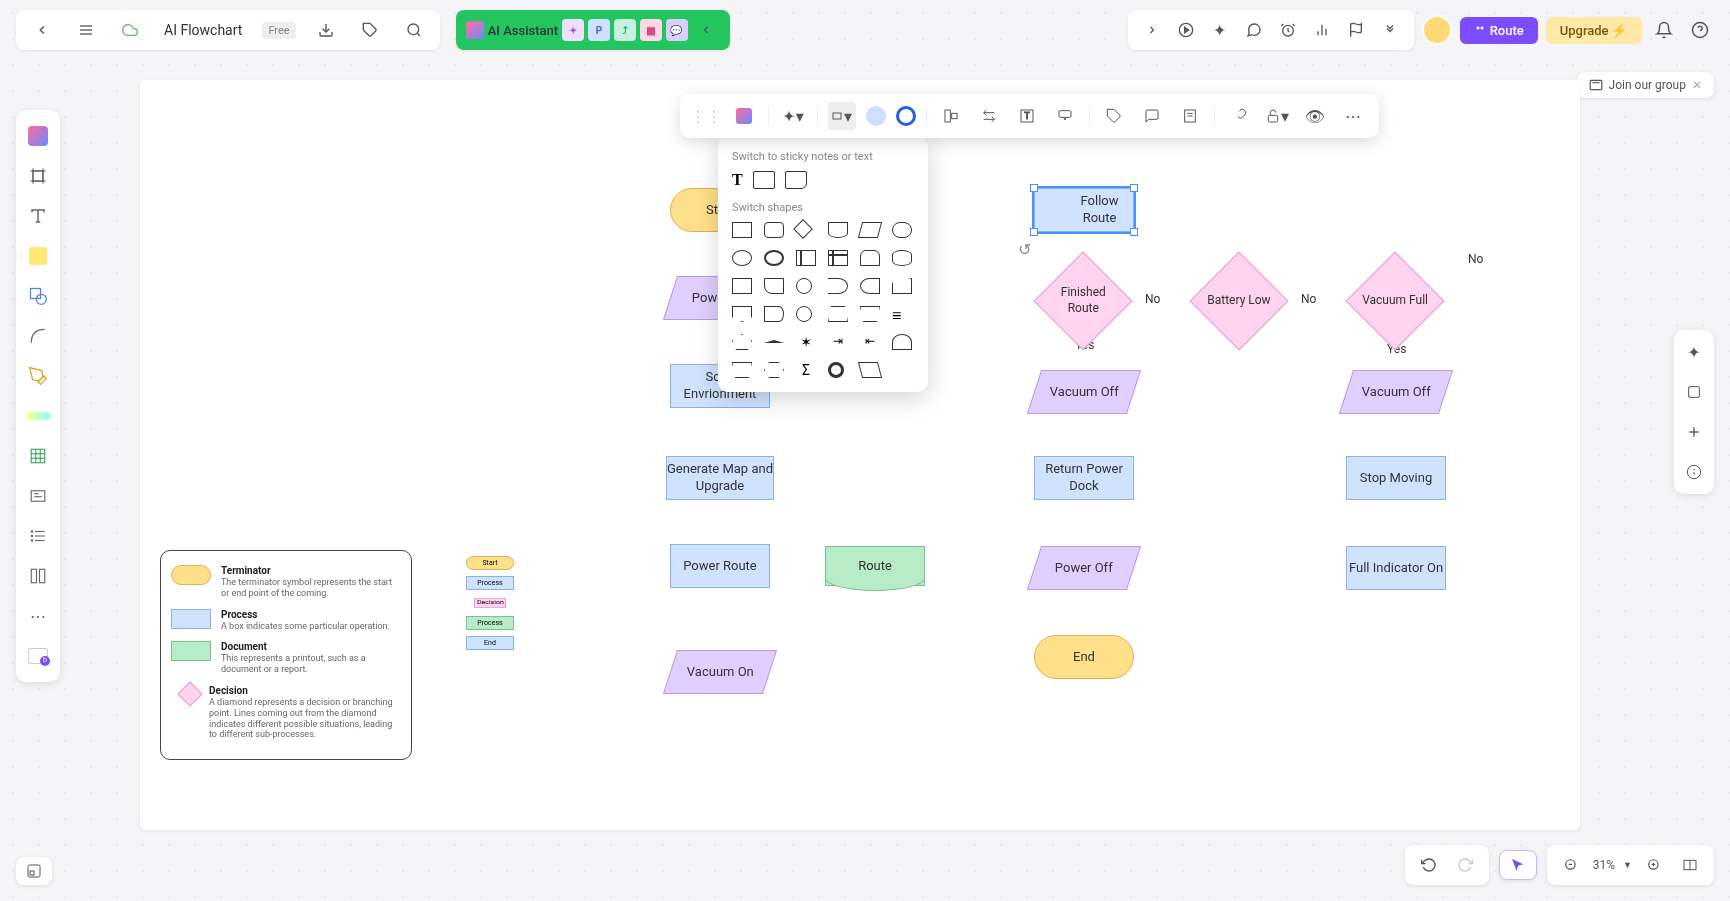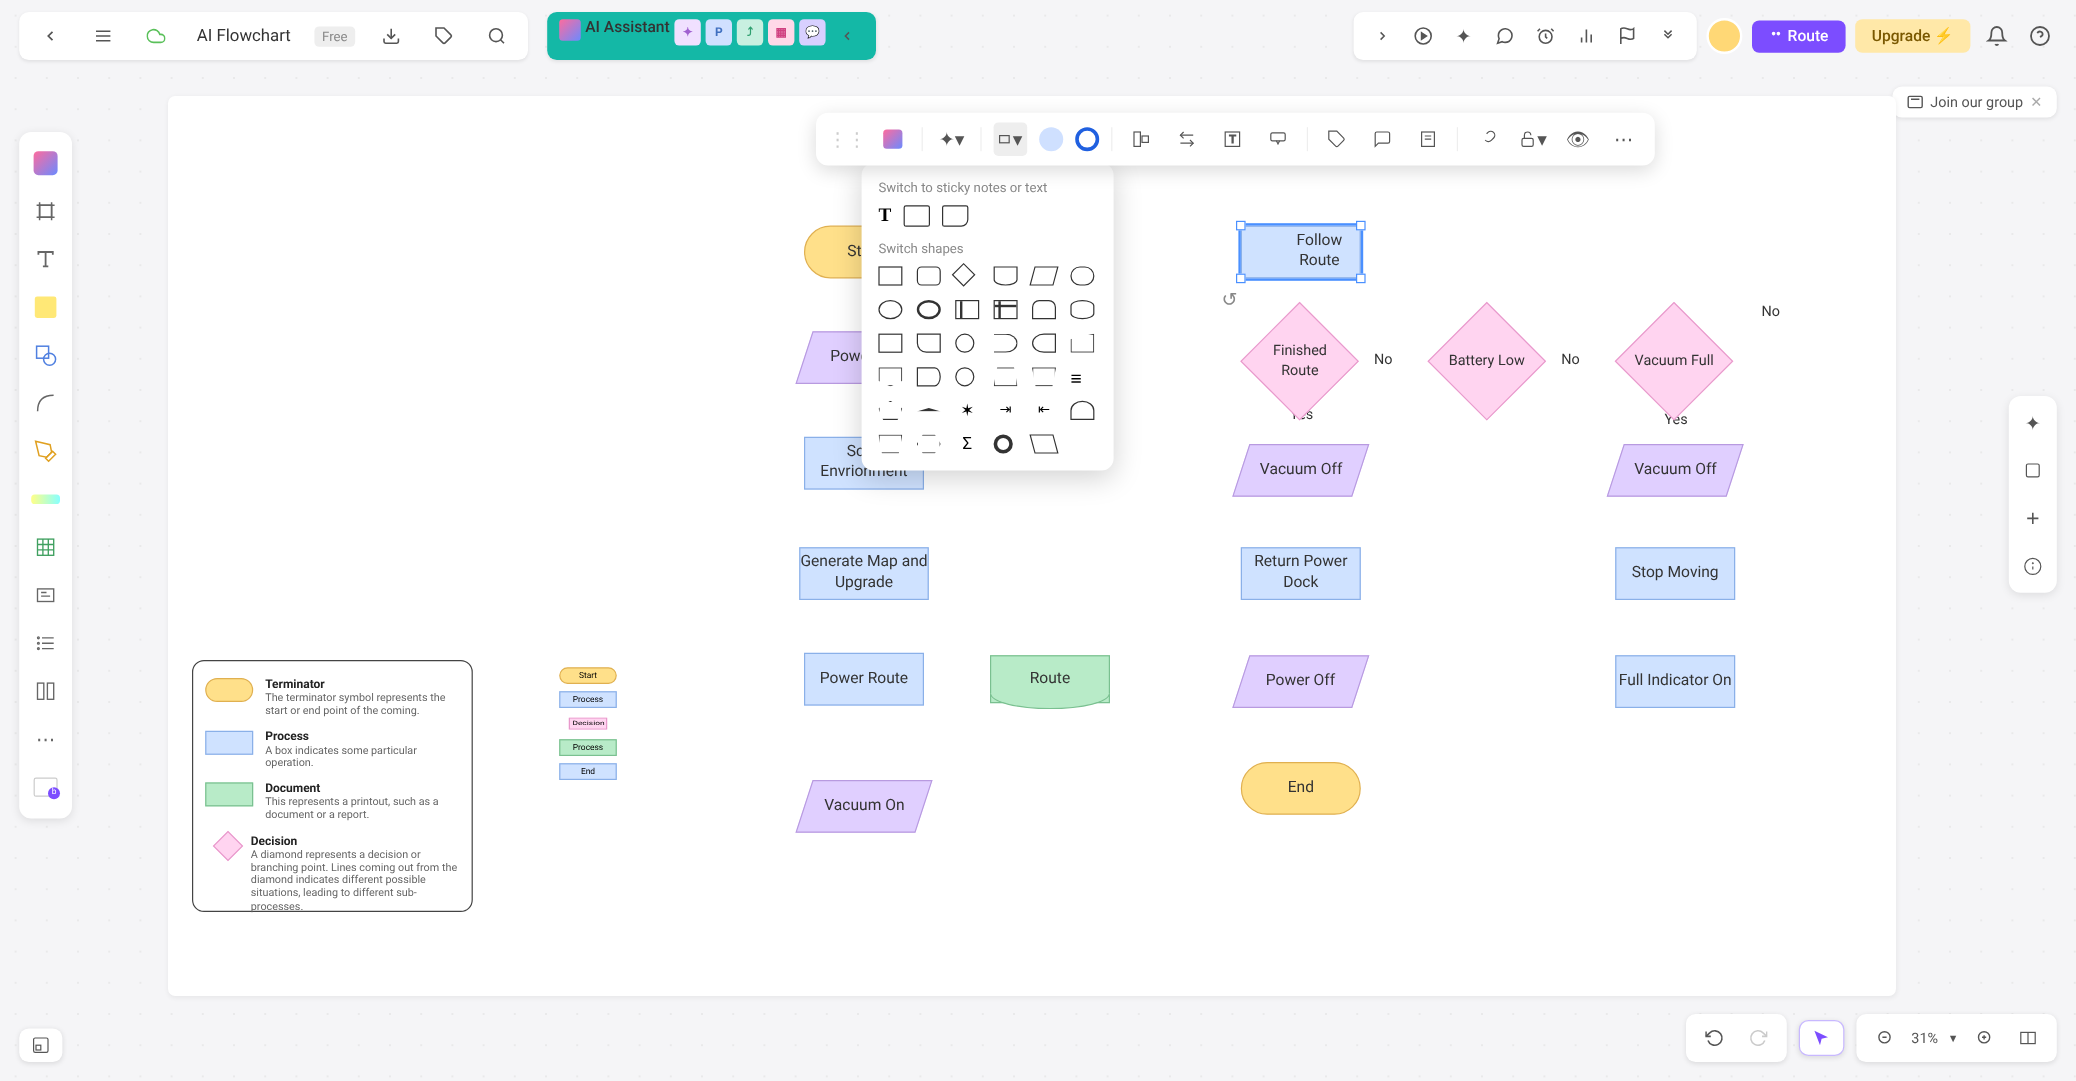--- a/index.html
+++ b/index.html
@@ -4,21 +4,21 @@
 <style>
 * { margin: 0; padding: 0; box-sizing: border-box; font-family: -apple-system, BlinkMacSystemFont, "Segoe UI", Roboto, sans-serif; }
 body { background: #f5f5f7; width: 1730px; height: 901px; overflow: hidden; position: relative; }
 
 
 .topbar { position: absolute; top: 0; left: 0; right: 0; height: 60px; display: flex; align-items: center; padding: 0 16px; gap: 8px; }
 .topbar-left { display: flex; align-items: center; gap: 16px; background: #fff; border-radius: 8px; padding: 6px 12px; box-shadow: 0 1px 3px rgba(0,0,0,0.08); }
 .icon-btn { width: 28px; height: 28px; display: flex; align-items: center; justify-content: center; cursor: pointer; border-radius: 4px; color: #555; }
 .doc-title { font-size: 14px; color: #333; margin-left: 4px; }
 .free-badge { font-size: 11px; background: #eee; color: #888; padding: 2px 6px; border-radius: 4px; margin-left: 4px; }
-.ai-assistant-bar { display: flex; gap: 4px; background: #14b8a6; border-radius: 8px; padding: 6px 10px; box-shadow: 0 1px 3px rgba(0,0,0,0.08); margin-left: 8px; }
+.ai-assistant-bar { display: flex; align-items: center; gap: 4px; background: #22c55e; border-radius: 8px; padding: 6px 10px; box-shadow: 0 1px 3px rgba(0,0,0,0.08); margin-left: 8px; }
 .ai-logo { width: 18px; height: 18px; background: linear-gradient(135deg,#ff6b9d,#6b8aff); border-radius: 3px; }
 .ai-text { font-size: 13px; font-weight: 500; color: #333; }
 .mini-chip { width: 22px; height: 22px; border-radius: 4px; display: flex; align-items: center; justify-content: center; font-size: 10px; font-weight: bold; }
 .topbar-right { position: absolute; right: 16px; display: flex; align-items: center; gap: 8px; }
 .right-tools { display: flex; align-items: center; gap: 6px; background: #fff; border-radius: 8px; padding: 6px 10px; box-shadow: 0 1px 3px rgba(0,0,0,0.08); }
 .share-btn { background: #7c4dff; color: #fff; padding: 6px 14px; border-radius: 6px; font-size: 13px; font-weight: 500; display: flex; align-items: center; gap: 4px; cursor: pointer; }
 .upgrade-btn { background: #ffe8a8; color: #7a5800; padding: 6px 14px; border-radius: 6px; font-size: 13px; font-weight: 500; cursor: pointer; }
 .avatar { width: 30px; height: 30px; border-radius: 50%; background: #ffd876; border: 2px solid #fff; }
 
 
@@ -39,21 +39,21 @@
 .document-shape::after { content: ""; position: absolute; bottom: -6px; left: -1px; right: -1px; height: 12px; background: #b8ebc8; border: 1px solid #7ac090; border-top: none; border-radius: 0 0 50% 50% / 0 0 100% 100%; }
 .diamond { background: #ffd4f0; border: 1px solid #e89acc; width: 70px; height: 70px; transform: rotate(45deg); }
 .diamond span { transform: rotate(-45deg); display: block; font-size: 12px; }
 .selected { outline: 2px solid #4a90ff; outline-offset: 0; padding-left: 31px; }
 
 
 .connectors { position: absolute; inset: 0; pointer-events: none; }
 .edge-label { position: absolute; font-size: 12px; color: #333; background: #fff; padding: 0 3px; }
 
 
-.legend-box { position: absolute; left: 20px; top: 470px; width: 234px; height: 210px; background: #fff; border: 1px solid #444; border-radius: 10px; padding: 14px 10px; font-size: 9px; }
+.legend-box { position: absolute; left: 20px; top: 470px; width: 252px; height: 210px; background: #fff; border: 1px solid #444; border-radius: 10px; padding: 14px 10px; font-size: 9px; }
 .legend-row { display: flex; align-items: flex-start; gap: 10px; margin-bottom: 10px; }
 .legend-shape { width: 40px; height: 20px; flex-shrink: 0; }
 .legend-text strong { display: block; font-size: 10px; color: #222; }
 .legend-text { color: #666; line-height: 1.2; }
 
 .mini-chart { position: absolute; left: 320px; top: 470px; width: 60px; }
 .mini-node { width: 48px; font-size: 7px; text-align: center; margin: 6px auto; padding: 2px; }
 
 
 .context-toolbar { position: absolute; left: 680px; top: 94px; background: #fff; border-radius: 10px; box-shadow: 0 4px 16px rgba(0,0,0,0.15); padding: 8px 12px; display: flex; align-items: center; gap: 10px; z-index: 20; }

